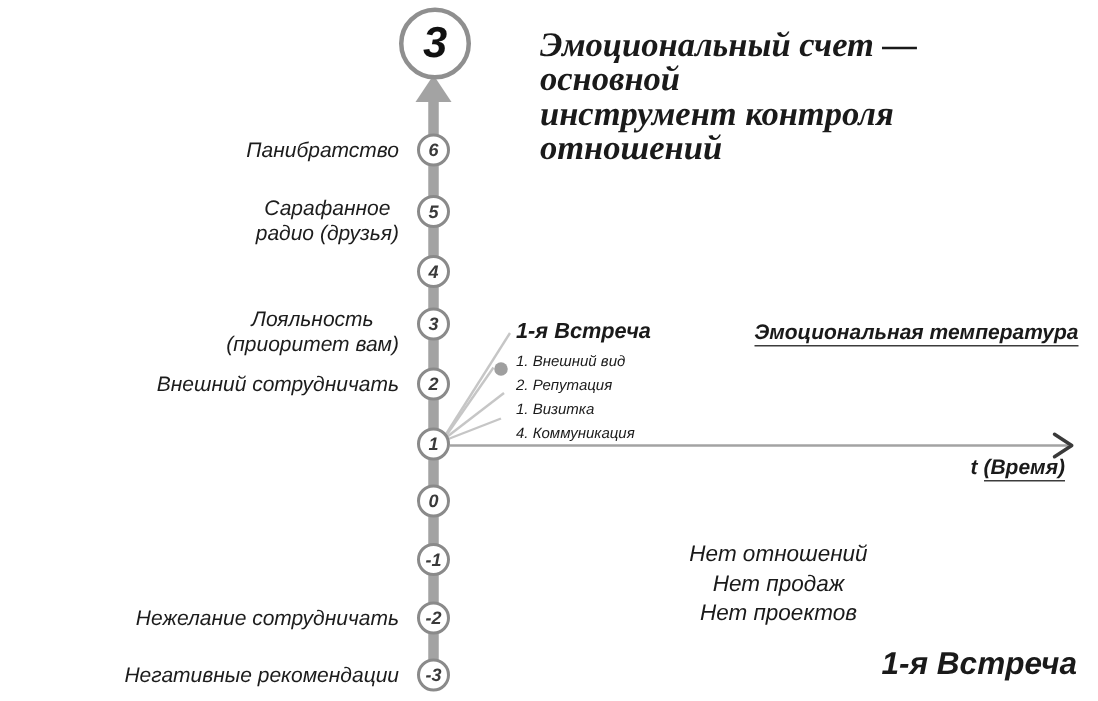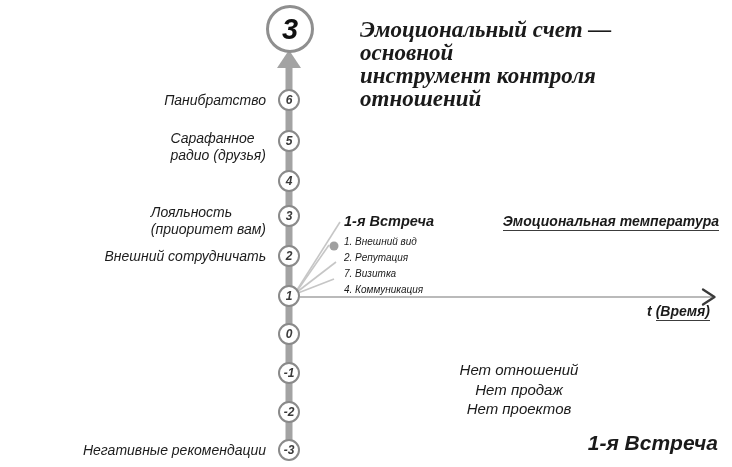--- a/index.html
+++ b/index.html
@@ -61,21 +61,21 @@
     font-size: 12px;
     font-weight: bold;
     font-style: italic;
     color: #3a3a3a;
     z-index: 4;
   }
   .scale-label {
     position: absolute;
     right: 466px;
     transform: translateY(-50%);
-    text-align: left;
+    text-align: center;
     font-size: 14px;
     font-style: italic;
     line-height: 17px;
     white-space: pre-line;
     color: #1c1c1c;
     z-index: 3;
   }
   .callout {
     position: absolute;
     left: 344px; top: 213px;
@@ -171,27 +171,28 @@
   <div class="scale-circle" style="top:362px">-1</div>
   <div class="scale-circle" style="top:401px">-2</div>
   <div class="scale-circle" style="top:439px">-3</div>
 
   <div class="scale-label" style="top:100px">Панибратство</div>
   <div class="scale-label" style="top:147px">Сарафанное
 радио (друзья)</div>
   <div class="scale-label" style="top:221px">Лояльность
 (приоритет вам)</div>
   <div class="scale-label" style="top:256px">Внешний сотрудничать</div>
+  <div class="scale-label" style="top:412px">Нежелание сотрудничать</div>
   <div class="scale-label" style="top:450px">Негативные рекомендации</div>
 
   <div class="callout">
     <div class="callout-title">1-я Встреча</div>
     <div class="callout-item">1. Внешний вид</div>
     <div class="callout-item">2. Репутация</div>
-    <div class="callout-item">7. Визитка</div>
+    <div class="callout-item">1. Визитка</div>
     <div class="callout-item">4. Коммуникация</div>
   </div>
 
   <div class="temp-label">
     <span class="underlined">Эмоциональная температура</span>
   </div>
 
   <div class="time-label">
     <span>t</span>
     <span class="underlined">(Время)</span>

